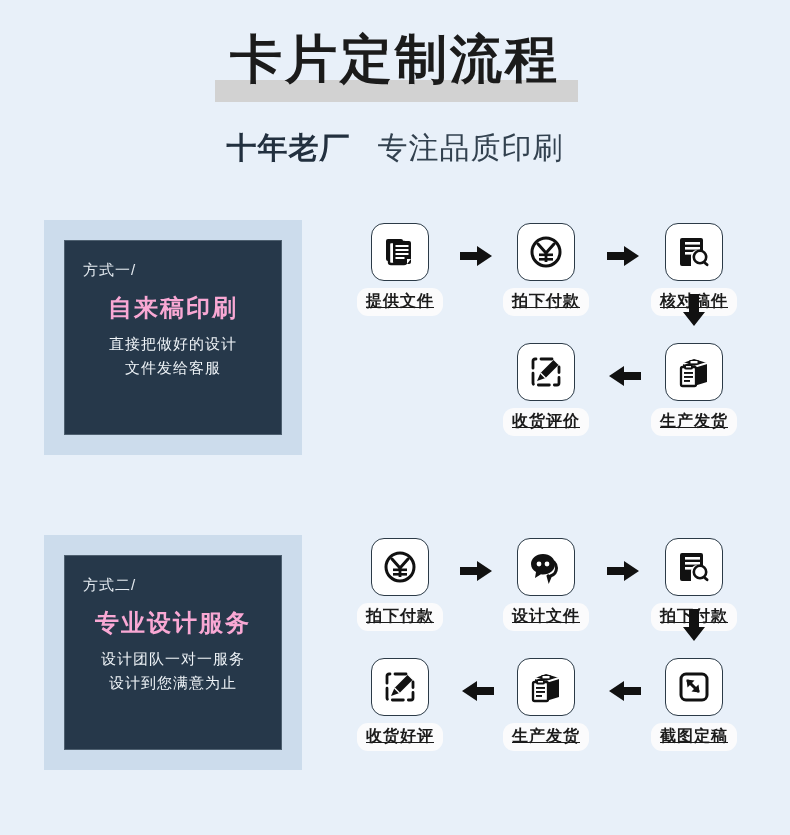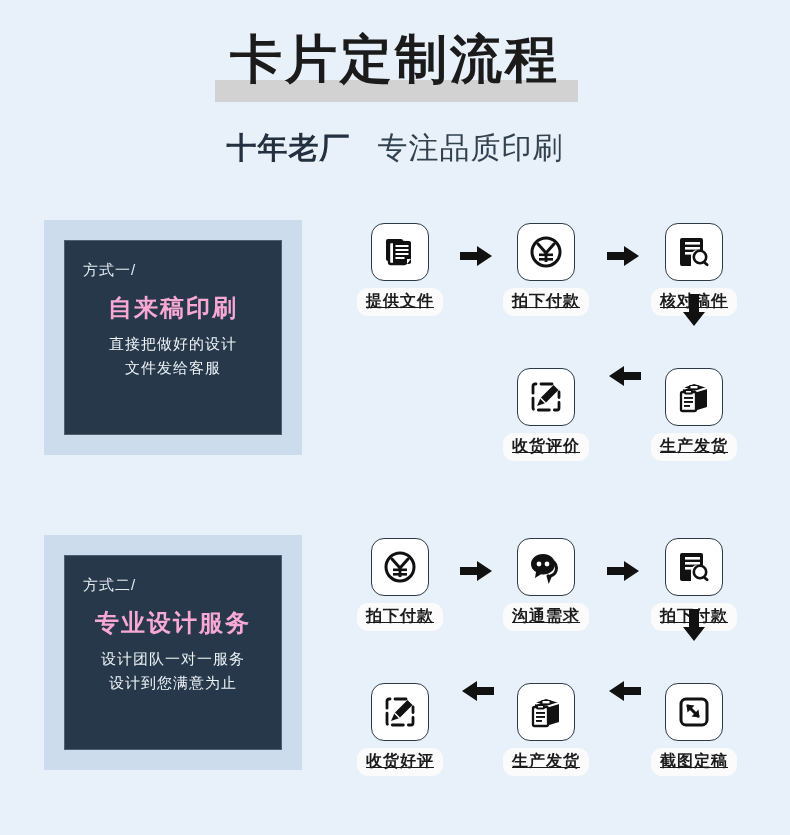--- a/index.html
+++ b/index.html
@@ -159,21 +159,21 @@
 
   
   .arrow {
     position: absolute;
     color: #111;
   }
   .arrow svg { display: block; }
 
   
   .r0 { top: 8px; }
-  .r1 { top: 128px; margin-top: 25px; }
+  .r1 { top: 128px; }
   .c0 { left: 22px; }
   .c1 { left: 168px; }
   .c2 { left: 316px; }
 
   .arr-h { width: 34px; height: 26px; }
   .arr-v { width: 26px; height: 34px; }
   .ah-r0-01 { left: 130px; top: 28px; }
   .ah-r0-12 { left: 277px; top: 28px; }
   .ah-r1-21 { left: 277px; top: 148px; }
   .ah-r1-10 { left: 130px; top: 148px; }
@@ -341,21 +341,21 @@
 
     <div class="step r0 c1">
       <div class="tile">
         <svg width="36" height="36" viewBox="0 0 36 36">
           <path d="M26 13 a8.5 8.5 0 0 1 2.5 6 a8.5 8.5 0 0 1 -6 8 l-1.5 3.5 l-1 -3.6" fill="none" stroke="#111" stroke-width="3" stroke-linecap="round"></path>
           <path d="M15 5 C8 5 3 9.6 3 15 C3 18.4 5 21.4 8 23 L7 29 L13 25.3 C13.7 25.4 14.3 25.5 15 25.5 C22 25.5 27 20.9 27 15 C27 9.6 22 5 15 5 Z" fill="#111"></path>
           <circle cx="11" cy="15" r="2.4" fill="#fff"></circle>
           <circle cx="19" cy="15" r="2.4" fill="#fff"></circle>
         </svg>
       </div>
-      <span class="step-label">沟通需求</span>
+      <span class="step-label">设计文件</span>
     </div>
 
     <div class="arrow arr-h ah-r0-12">
       <svg width="34" height="26" viewBox="0 0 34 26">
         <polygon points="0,9 17,9 17,3 32,13 17,23 17,17 0,17" fill="#111"></polygon>
       </svg>
     </div>
 
     <div class="step r0 c2">
       <div class="tile">

